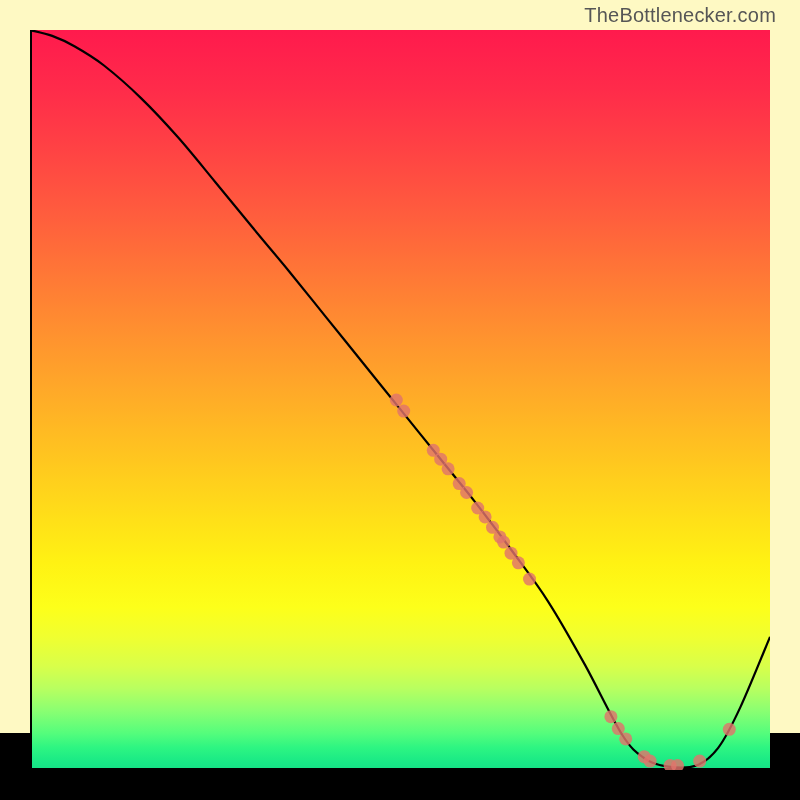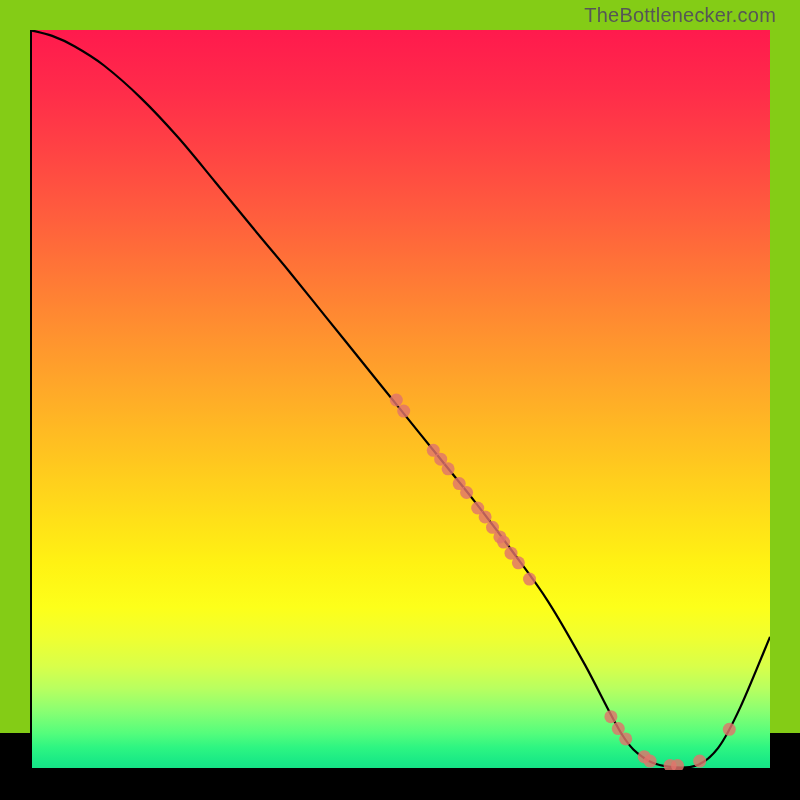--- a/index.html
+++ b/index.html
@@ -6,21 +6,21 @@
   html, body {
     width: 800px;
     height: 800px;
     background: #000;
     overflow: hidden;
   }
   .container {
     position: relative;
     width: 800px;
     height: 733px;
-    background: #84cc16;
+    background: #fef9c3;
   }
   .watermark {
     position: absolute;
     top: 4px;
     right: 24px;
     font-family: Arial, Helvetica, sans-serif;
     font-size: 20px;
     color: #565656;
     font-weight: 500;
     letter-spacing: 0.2px;

